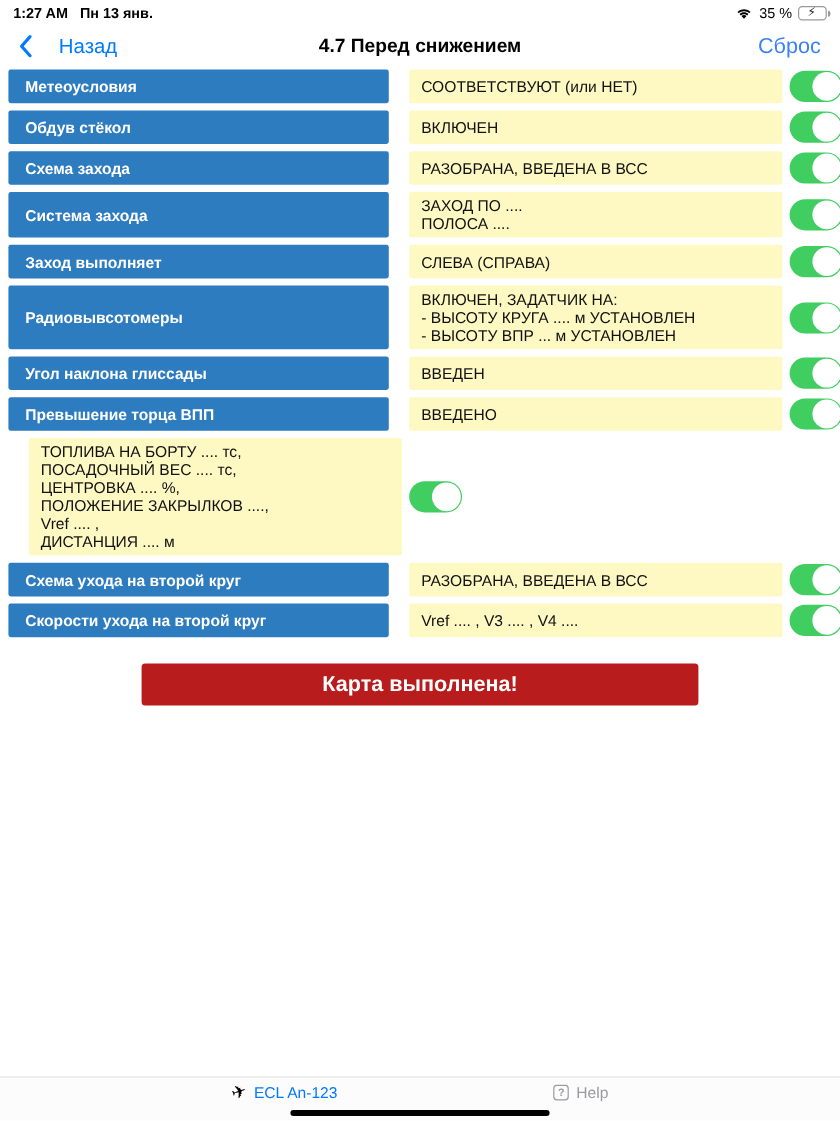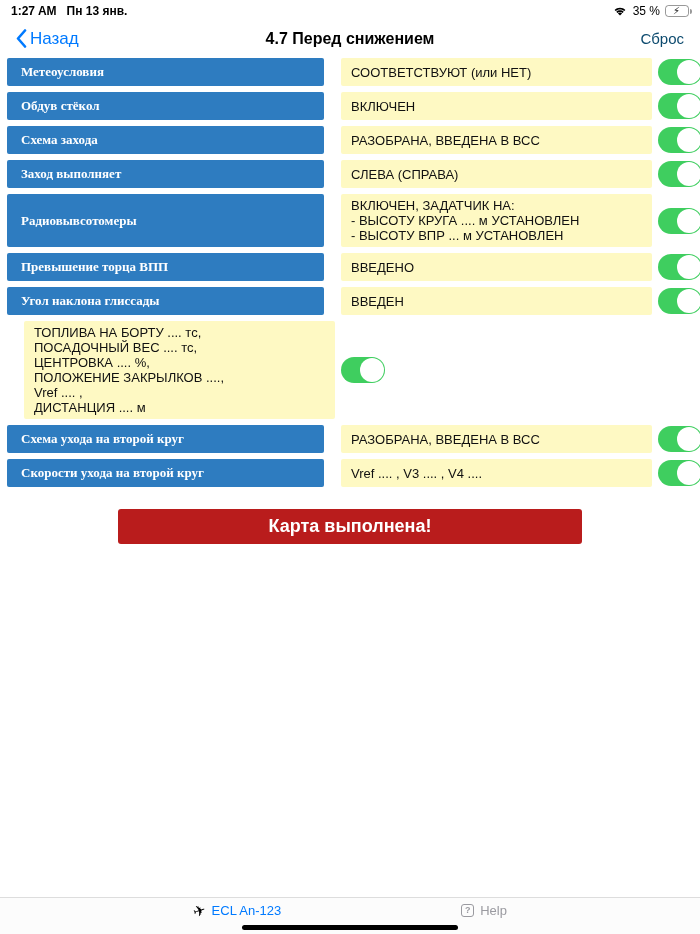--- a/index.html
+++ b/index.html
@@ -29,37 +29,37 @@
   }
   .battery-bolt {
     position:absolute; left:7px; top:-1px; font-size:10px; line-height:12px; color:#222;
   }
 
   
   .nav-bar {
     position:relative; height:37px; display:flex; align-items:center;
     padding:0 16px;
   }
-  .nav-back { display:flex; align-items:center; gap:3px; color:#007AFF; font-size:17px; cursor:pointer; }
+  .nav-back { display:flex; align-items:center; gap:22px; color:#007AFF; font-size:17px; cursor:pointer; }
   .nav-back svg { display:block; }
   .nav-title {
     position:absolute; left:0; right:0; text-align:center;
     font-size:16px; font-weight:700; color:#000; pointer-events:none;
   }
-  .nav-reset { margin-left:auto; color:#0c4a6e; font-size:15px; cursor:pointer; }
+  .nav-reset { margin-left:auto; color:#3b82f6; font-size:18px; cursor:pointer; }
 
   
   .checklist {
     display:flex; flex-direction:column; gap:6px; padding:1px 0 0 7px;
   }
   .row { display:flex; align-items:stretch; }
   .row-label {
     width:317px; min-height:28px; background:#2E7CC0; color:#ffffff;
     font-size:13px; font-weight:700; display:flex; align-items:center;
-    padding:4px 10px 4px 14px; border-radius:2px; cursor:pointer;font-family:Liberation Serif, serif;
+    padding:4px 10px 4px 14px; border-radius:2px; cursor:pointer;
   }
   .row-value {
     width:311px; min-height:28px; margin-left:17px; background:#fef9c3; color:#111;
     font-size:13px; line-height:15px; display:flex; align-items:center;
     padding:4px 8px 4px 10px; border-radius:2px; white-space:pre-line;
   }
   .row-toggle-wrap {
     width:48px; flex:none; display:flex; align-items:center; padding-left:6px;
   }
   .toggle {
@@ -167,20 +167,30 @@
     <div class="row">
       <div class="row-label">Схема захода</div>
       <div class="row-value">РАЗОБРАНА, ВВЕДЕНА В ВСС</div>
       <div class="row-toggle-wrap">
         <div class="toggle on">
           <div class="knob"></div>
         </div>
       </div>
     </div>
 
+    <div class="row">
+      <div class="row-label">Система захода</div>
+      <div class="row-value">ЗАХОД ПО ....
+ПОЛОСА ....</div>
+      <div class="row-toggle-wrap">
+        <div class="toggle on">
+          <div class="knob"></div>
+        </div>
+      </div>
+    </div>
 
     <div class="row">
       <div class="row-label">Заход выполняет</div>
       <div class="row-value">СЛЕВА (СПРАВА)</div>
       <div class="row-toggle-wrap">
         <div class="toggle on">
           <div class="knob"></div>
         </div>
       </div>
     </div>
@@ -191,32 +201,32 @@
 - ВЫСОТУ КРУГА .... м УСТАНОВЛЕН
 - ВЫСОТУ ВПР ... м УСТАНОВЛЕН</div>
       <div class="row-toggle-wrap">
         <div class="toggle on">
           <div class="knob"></div>
         </div>
       </div>
     </div>
 
     <div class="row">
+      <div class="row-label">Угол наклона глиссады</div>
+      <div class="row-value">ВВЕДЕН</div>
+      <div class="row-toggle-wrap">
+        <div class="toggle on">
+          <div class="knob"></div>
+        </div>
+      </div>
+    </div>
+
+    <div class="row">
       <div class="row-label">Превышение торца ВПП</div>
       <div class="row-value">ВВЕДЕНО</div>
-      <div class="row-toggle-wrap">
-        <div class="toggle on">
-          <div class="knob"></div>
-        </div>
-      </div>
-    </div>
-
-    <div class="row">
-      <div class="row-label">Угол наклона глиссады</div>
-      <div class="row-value">ВВЕДЕН</div>
       <div class="row-toggle-wrap">
         <div class="toggle on">
           <div class="knob"></div>
         </div>
       </div>
     </div>
 
     <div class="row">
       <div class="row-value">ТОПЛИВА НА БОРТУ .... тс,
 ПОСАДОЧНЫЙ ВЕС .... тс,

